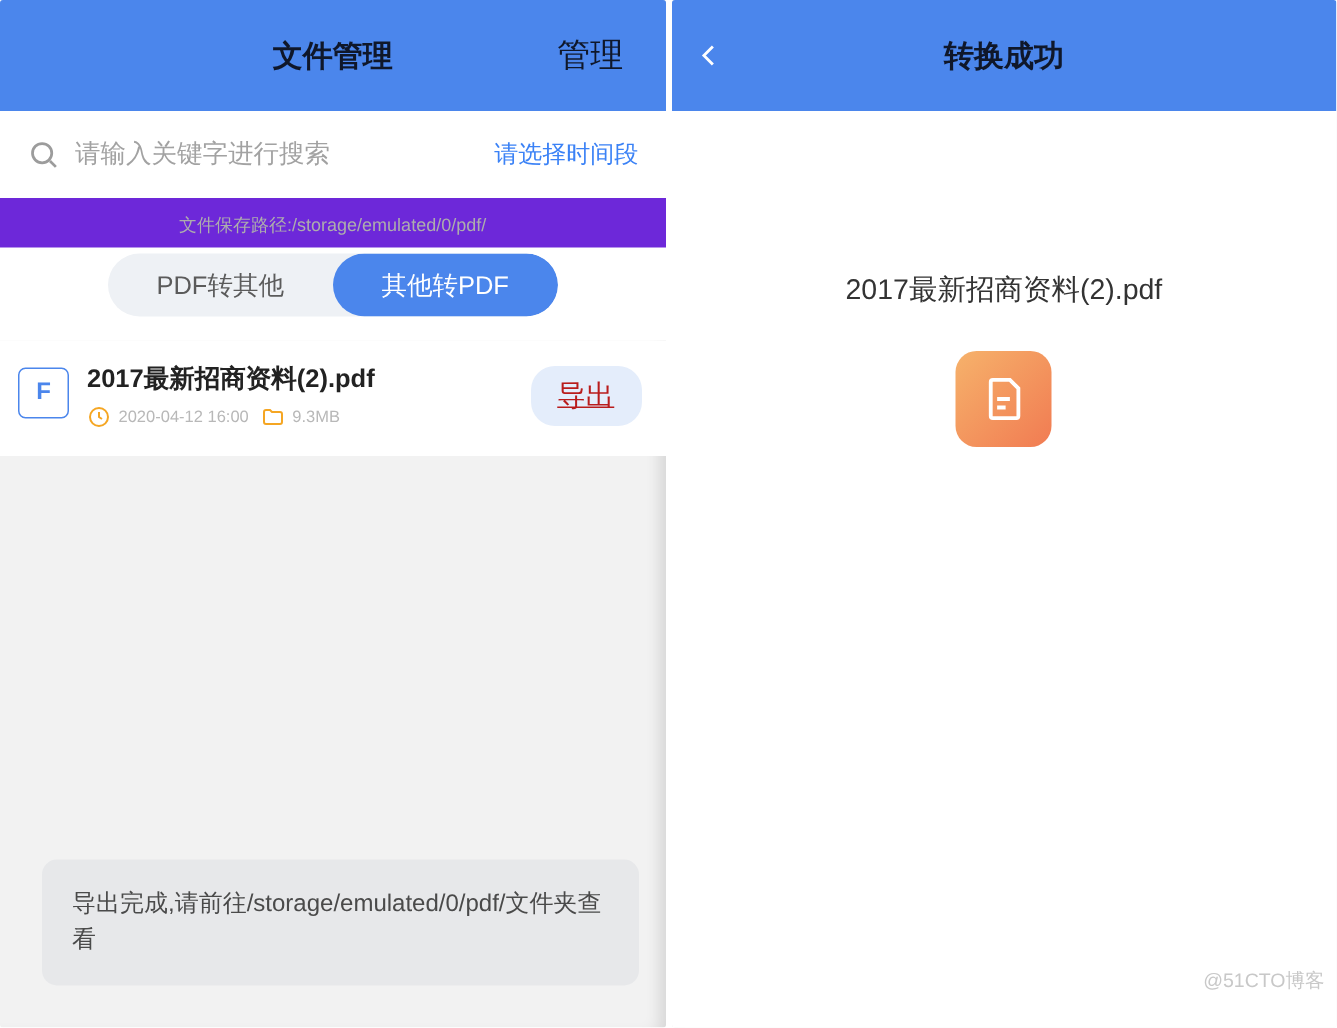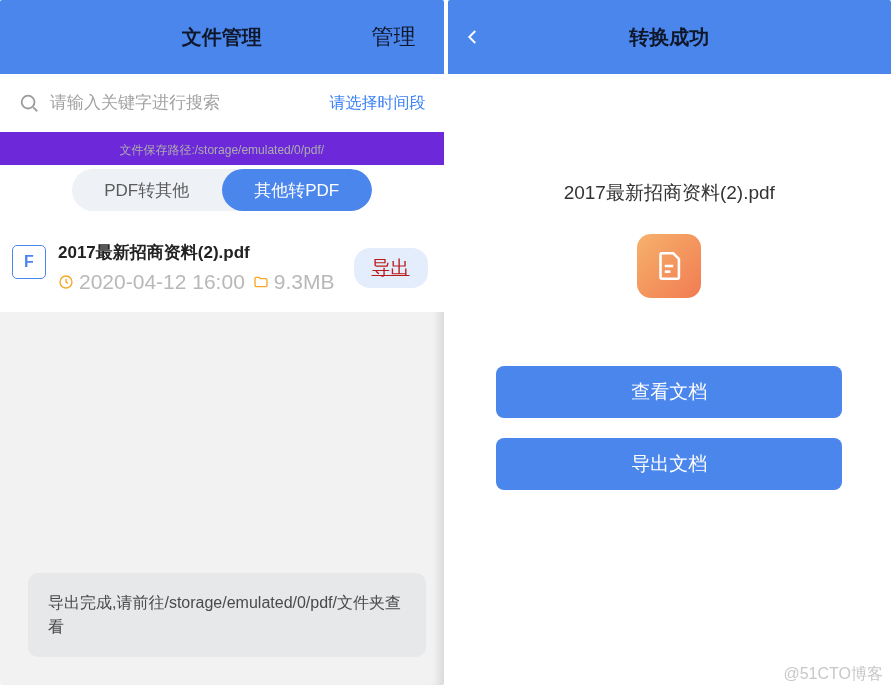--- a/index.html
+++ b/index.html
@@ -135,21 +135,21 @@
       align-items: center;
       justify-content: center;
       color: #4b86ec;
       font-weight: 600;
       font-size: 16px;
       margin-top: 4px;
       flex-shrink: 0;
     }
     .file-info { flex: 1; min-width: 0; }
     .file-name { font-size: 17px; font-weight: 700; color: #222; margin-bottom: 6px; }
-    .file-meta { display: flex; align-items: center; gap: 8px; color: #b8b8b8; font-size: 21px; }
+    .file-meta { display: flex; align-items: center; gap: 8px; color: #b8b8b8; font-size: 11px; }
     .meta-group { display: flex; align-items: center; gap: 5px; }
     .meta-icon { color: #f5a623; display: flex; }
     .export-btn {
       background: #e4edfb;
       color: #b91c1c;
       border-radius: 16px;
       padding: 7px 18px;
       font-size: 19px;
       cursor: pointer;
       align-self: center;
@@ -213,23 +213,23 @@
       display: flex;
       align-items: center;
       justify-content: center;
       font-size: 19px;
       cursor: pointer;
     }
 
     .watermark {
       position: absolute;
       right: 8px;
-      bottom: 0;
+      bottom: 22px;
       color: #c8c8c8;
-      font-size: 16px;
+      font-size: 13px;
       margin-left: 12px;
     }
   </style>
 </head>
 <body>
 
 <div class="panes">
 
   <div class="pane pane-left">
     <div class="header">
@@ -299,21 +299,17 @@
 
     <div class="success-body">
       <div class="file-title">2017最新招商资料(2).pdf</div>
       <div class="file-icon-box">
         <svg width="34" height="34" viewBox="0 0 24 24" fill="none" stroke="#fff" stroke-width="1.8">
           <path d="M7 3h8l4 4v13a1 1 0 0 1-1 1H7a1 1 0 0 1-1-1V4a1 1 0 0 1 1-1z"></path>
           <line x1="9" y1="12" x2="15" y2="12"></line>
           <line x1="9" y1="16" x2="13" y2="16"></line>
         </svg>
       </div>
-      <div class="action-buttons">
-        <div class="action-btn">查看文档</div>
-        <div class="action-btn">导出文档</div>
-      </div>
     </div>
   </div>
 </div>
 
 <div class="watermark">@51CTO博客</div>
 
 </body></html>

